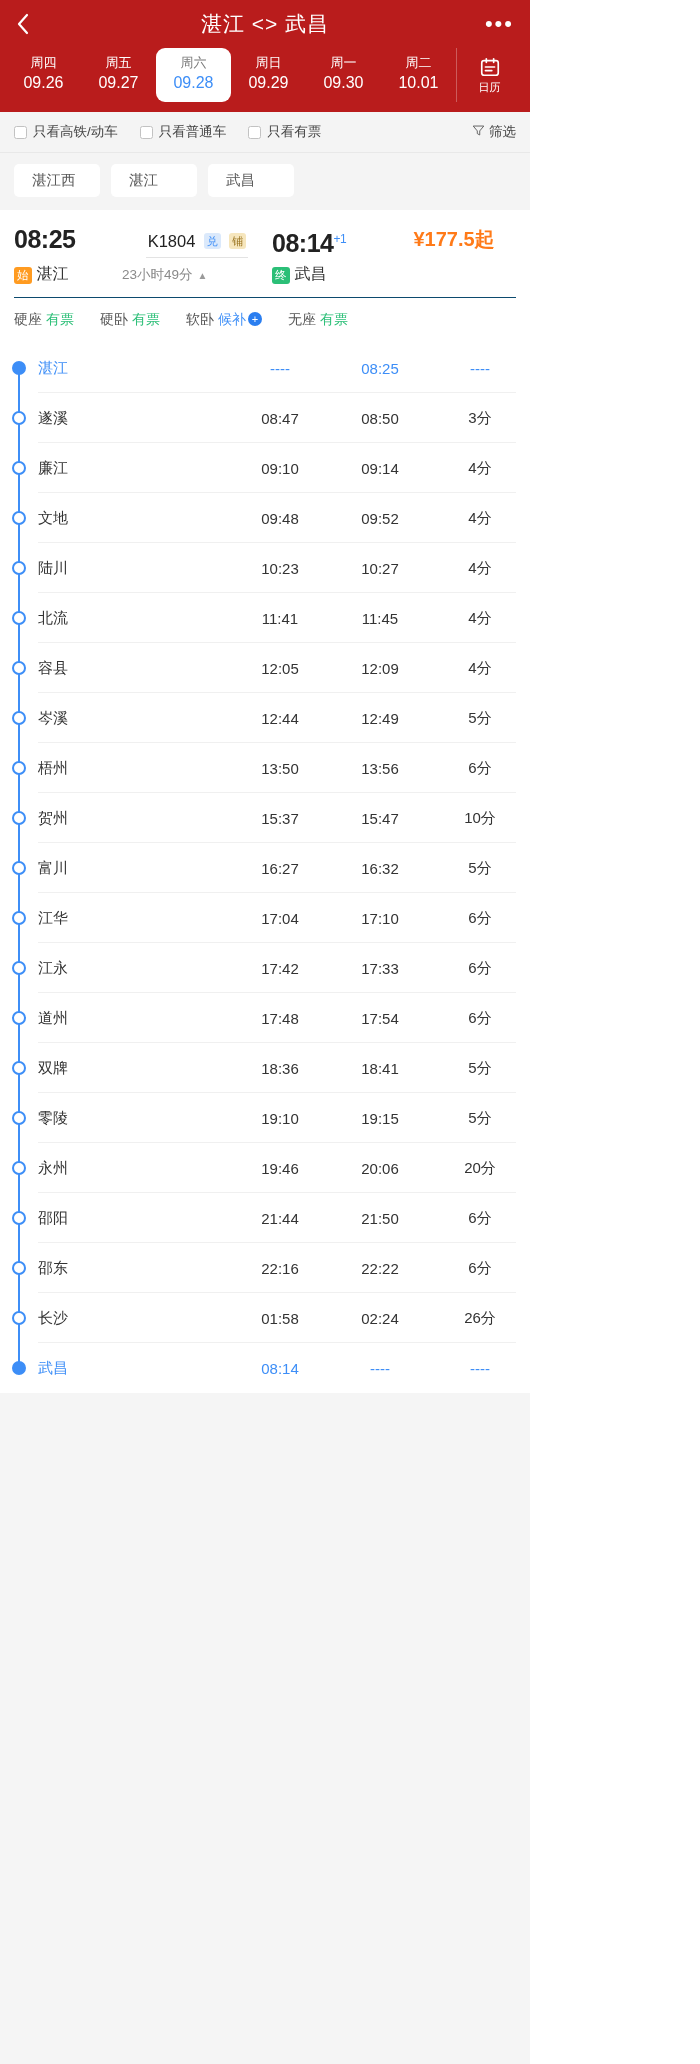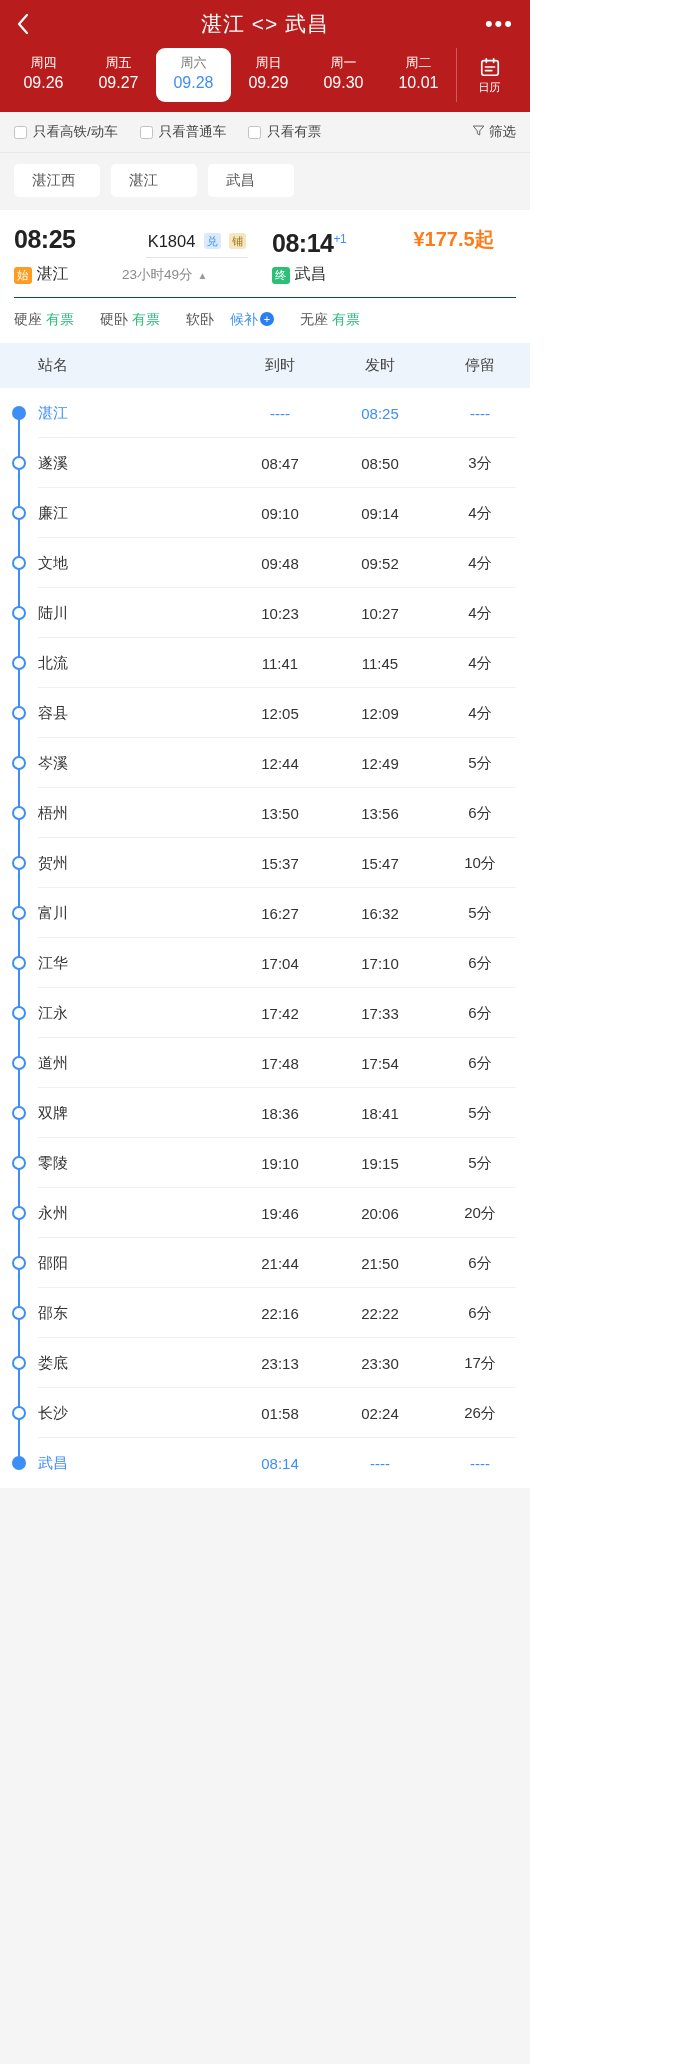--- a/index.html
+++ b/index.html
@@ -104,21 +104,21 @@
   .dur { font-size:13.5px; color:#8a8a8a; }
   .caret { display:inline-block; margin-left:5px; color:#9a9a9a; font-size:10px; }
 
   .seatrow {
     display:flex; align-items:center; border-top:1px solid #0c4a6e;
     padding:13px 0 14px 0; font-size:14px;
   }
   .seat { margin-right:26px; color:#555; white-space:nowrap; }
   .seat .lbl { color:#555; }
   .seat .val-ok { color:#2bbf77; margin-left:4px; }
-  .seat .val-wait { color:#3d8ef7; margin-left:16px; }
+  .seat .val-wait { color:#3d8ef7; margin-left:4px; }
   .pluscircle {
     display:inline-block; width:14px; height:14px; border-radius:50%;
     background:#2a7ef0; color:#fff; font-size:11px; line-height:14px;
     text-align:center; margin-left:2px; vertical-align:1px;
   }
 
   
   .tablewrap { background:#ffffff; }
   .thead {
     display:flex; background:#eef4fb; padding:13px 0; font-size:15px; color:#444;
@@ -289,26 +289,20 @@
       <div class="seat">
         <span class="lbl">软卧</span><span class="val-wait">候补</span><span class="pluscircle">+</span>
       </div>
       <div class="seat">
         <span class="lbl">无座</span><span class="val-ok">有票</span>
       </div>
     </div>
   </div>
 
   <div class="tablewrap">
-    <div class="thead">
-      <div class="th-name">站名</div>
-      <div class="th-a">到时</div>
-      <div class="th-d">发时</div>
-      <div class="th-s">停留</div>
-    </div>
     <div id="rows">
         <div class="trow2 terminal">
           <div class="tl">
             <div class="vline half-bottom"></div>
             <div class="dot filled"></div>
           </div>
           <div class="cell-name">
             <span>湛江</span>
           </div>
           <div class="cell-a">----</div>
@@ -549,33 +543,20 @@
           <div class="cell-d">22:22</div>
           <div class="cell-s">6分</div>
           <div class="rowline"></div>
         </div>
         <div class="trow2">
           <div class="tl">
             <div class="vline"></div>
             <div class="dot"></div>
           </div>
           <div class="cell-name">
-            <span>娄底</span>
-          </div>
-          <div class="cell-a">23:13</div>
-          <div class="cell-d">23:30</div>
-          <div class="cell-s">17分</div>
-          <div class="rowline"></div>
-        </div>
-        <div class="trow2">
-          <div class="tl">
-            <div class="vline"></div>
-            <div class="dot"></div>
-          </div>
-          <div class="cell-name">
             <span>长沙</span>
           </div>
           <div class="cell-a">01:58</div>
           <div class="cell-d">02:24</div>
           <div class="cell-s">26分</div>
           <div class="rowline"></div>
         </div>
         <div class="trow2 terminal">
           <div class="tl">
             <div class="vline half-top"></div>

